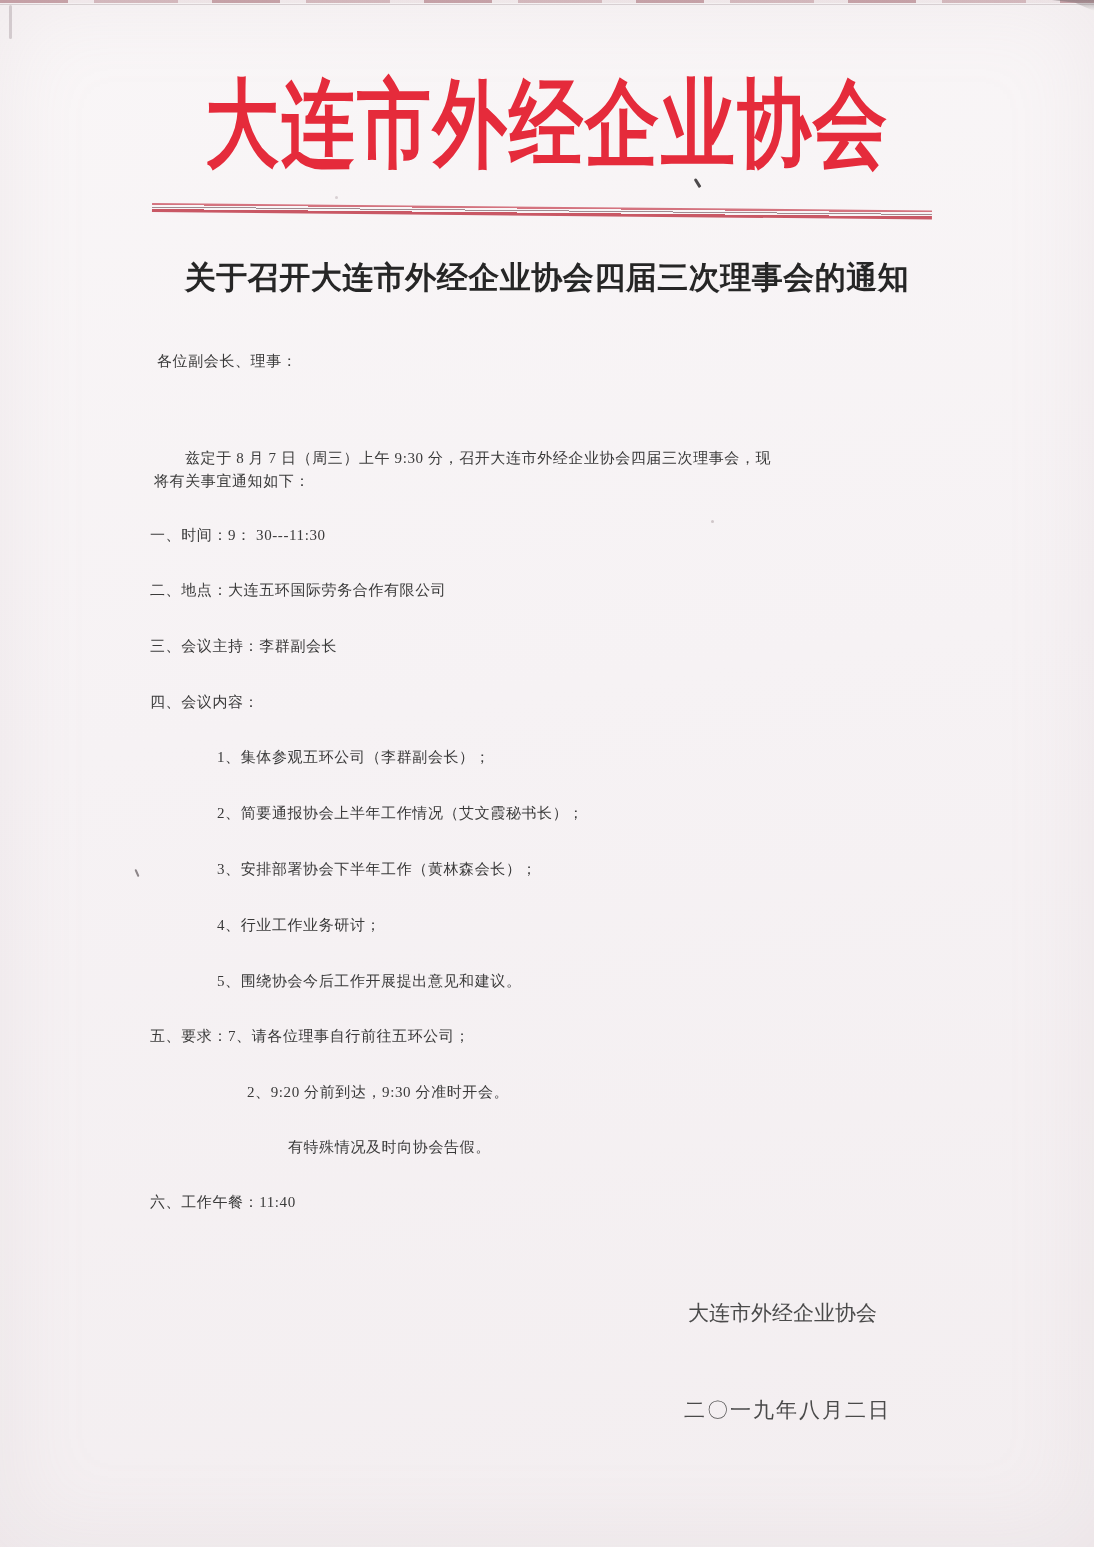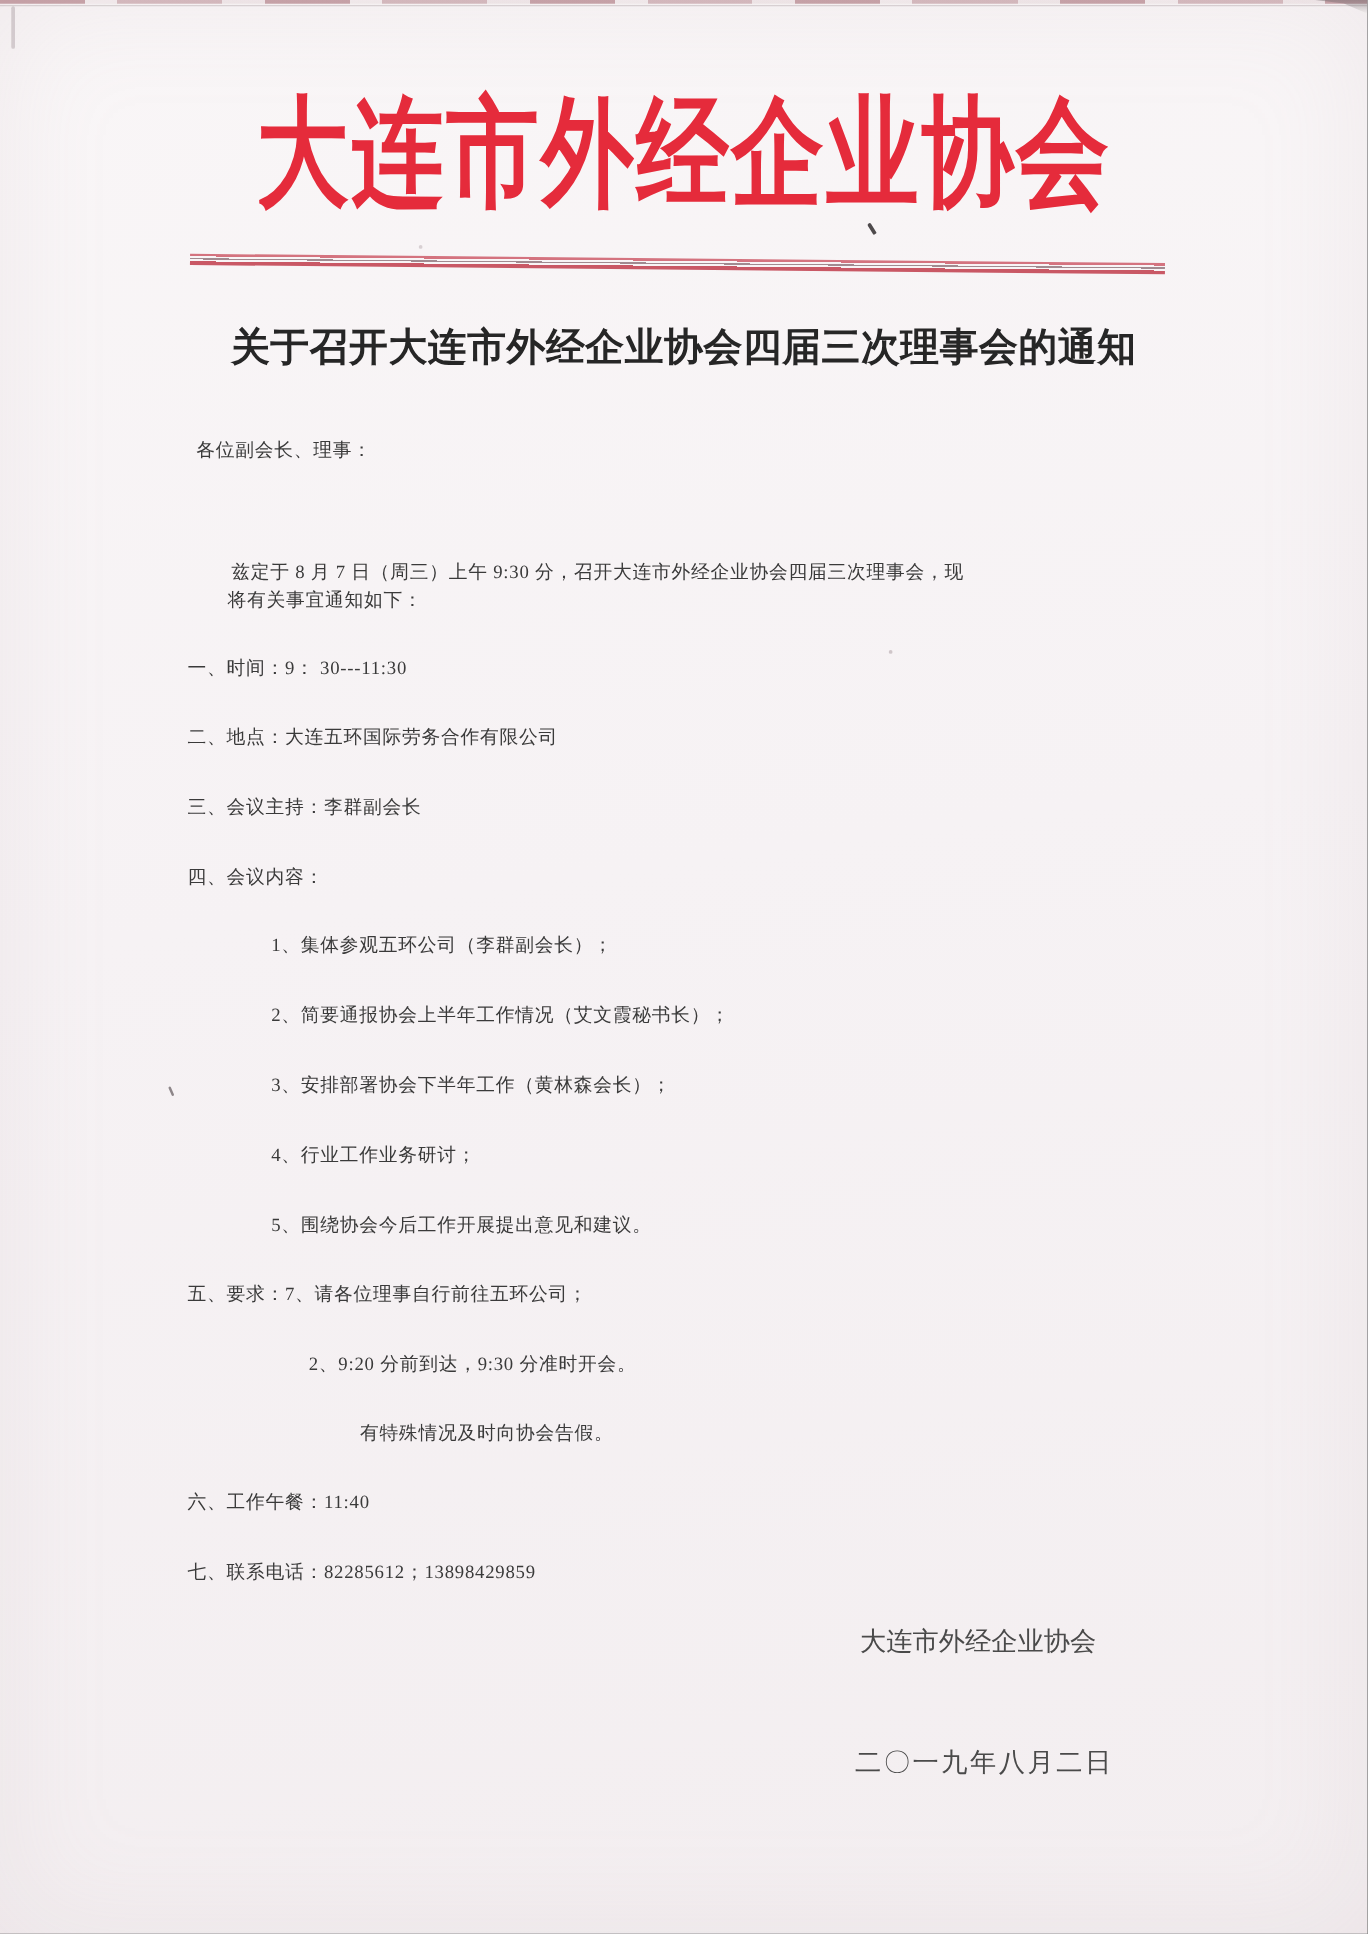--- a/index.html
+++ b/index.html
@@ -117,32 +117,31 @@
   <div class="speck-1"></div>
   <div class="speck-2"></div>
 
   <div class="org-title">大连市外经企业协会</div>
   <div class="red-rule"></div>
 
   <div class="doc-title">关于召开大连市外经企业协会四届三次理事会的通知</div>
 
   <div class="bl" style="left:157px; top:348px;">各位副会长、理事：</div>
   <div class="bl" style="left:185px; top:421px;margin-top:24px;">兹定于 8 月 7 日（周三）上午 9:30 分，召开大连市外经企业协会四届三次理事会，现</div>
-  <div class="bl" style="left:154px; top:468px;margin-left:28px;">将有关事宜通知如下：</div>
+  <div class="bl" style="left:154px; top:468px;">将有关事宜通知如下：</div>
   <div class="bl" style="left:150px; top:522px;text-align:center;">一、时间：9： 30---11:30</div>
   <div class="bl" style="left:150px; top:577px;">二、地点：大连五环国际劳务合作有限公司</div>
   <div class="bl" style="left:150px; top:633px;">三、会议主持：李群副会长</div>
   <div class="bl" style="left:150px; top:689px;">四、会议内容：</div>
   <div class="bl" style="left:217px; top:744px;">1、集体参观五环公司（李群副会长）；</div>
   <div class="bl" style="left:217px; top:800px;">2、简要通报协会上半年工作情况（艾文霞秘书长）；</div>
   <div class="bl" style="left:217px; top:856px;">3、安排部署协会下半年工作（黄林森会长）；</div>
   <div class="bl" style="left:217px; top:912px;">4、行业工作业务研讨；</div>
   <div class="bl" style="left:217px; top:968px;">5、围绕协会今后工作开展提出意见和建议。</div>
   <div class="bl" style="left:150px; top:1023px;">五、要求：7、请各位理事自行前往五环公司；</div>
   <div class="bl" style="left:247px; top:1079px;">2、9:20 分前到达，9:30 分准时开会。</div>
   <div class="bl" style="left:247px; top:1134px;margin-left:41px;">有特殊情况及时向协会告假。</div>
   <div class="bl" style="left:150px; top:1189px;">六、工作午餐：11:40</div>
-  <div class="bl" style="left:150px; top:1245px;">七、联系电话：82285612；13898429859</div>
 
   <div class="sig" style="left:688px; top:1300px;">大连市外经企业协会</div>
   <div class="sig sig-date" style="left:684px; top:1355px;margin-top:42px;">二〇一九年八月二日</div>
 
 </div>
 
 </body></html>

